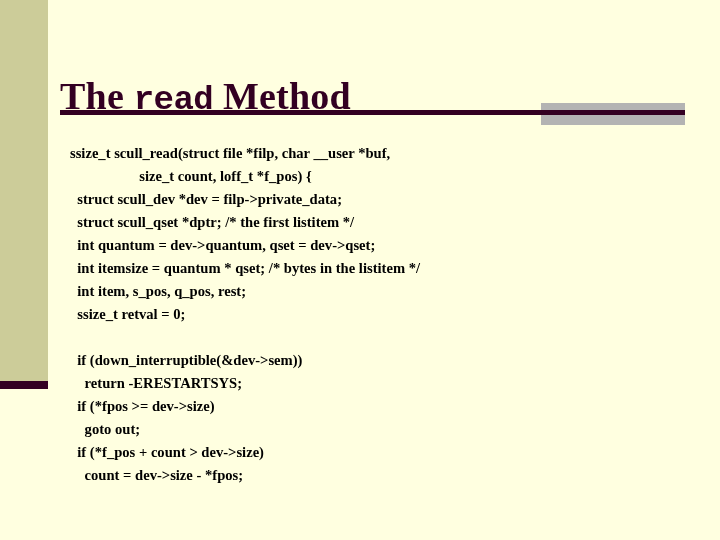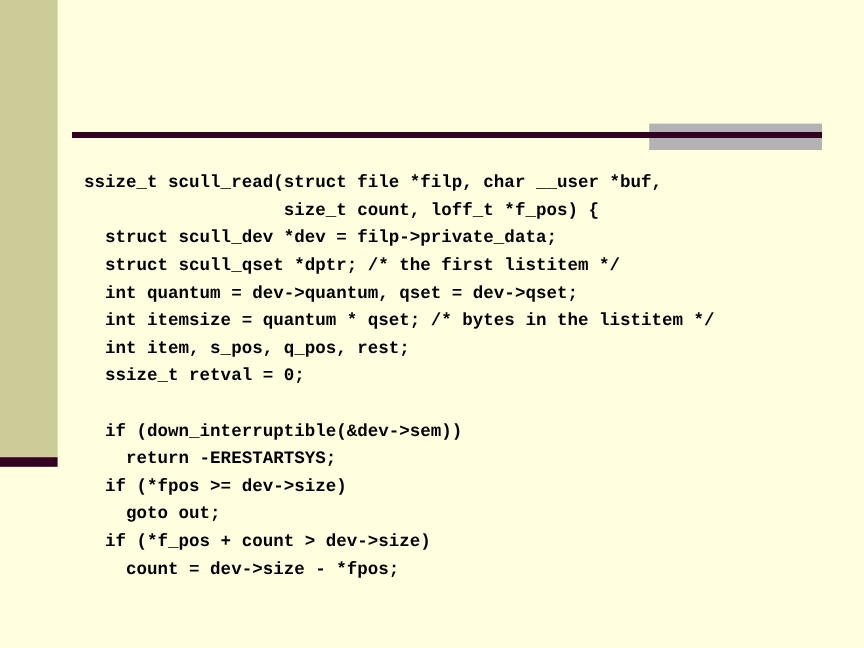--- a/index.html
+++ b/index.html
@@ -69,21 +69,21 @@
     font-size: 34px;
     letter-spacing: -0.5px;
   }
   
   #code-block {
     position: absolute;
     left: 70px;
     top: 127px;
     width: 650px;
     color: #000000;
-    font-family: Liberation Mono, monospace;
+    font-family: Liberation Serif, serif;
     font-size: 14.6px;
     font-weight: bold;
     line-height: 23px;
     white-space: pre;
   }
   #code-block .code-line {
     display: block;
     height: 23px;
     white-space: pre;
   }
@@ -92,16 +92,17 @@
 <body>
 
 <div id="slide">
 
   <div id="left-band"></div>
   <div id="left-band-foot"></div>
 
   <div id="rule-accent"></div>
   <div id="title-rule"></div>
 
+  <h1 id="title"><span>The </span><span class="mono-bold">read</span><span> Method</span></h1>
 
   <pre id="code-block"><span class="code-line">ssize_t scull_read(struct file *filp, char __user *buf,</span><span class="code-line">                   size_t count, loff_t *f_pos) {</span><span class="code-line">  struct scull_dev *dev = filp-&gt;private_data;</span><span class="code-line">  struct scull_qset *dptr; /* the first listitem */</span><span class="code-line">  int quantum = dev-&gt;quantum, qset = dev-&gt;qset;</span><span class="code-line">  int itemsize = quantum * qset; /* bytes in the listitem */</span><span class="code-line">  int item, s_pos, q_pos, rest;</span><span class="code-line">  ssize_t retval = 0;</span><span class="code-line">&nbsp;</span><span class="code-line">  if (down_interruptible(&amp;dev-&gt;sem))</span><span class="code-line">    return -ERESTARTSYS;</span><span class="code-line">  if (*fpos &gt;= dev-&gt;size)</span><span class="code-line">    goto out;</span><span class="code-line">  if (*f_pos + count &gt; dev-&gt;size)</span><span class="code-line">    count = dev-&gt;size - *fpos;</span></pre>
 
 </div>
 
 </body></html>

